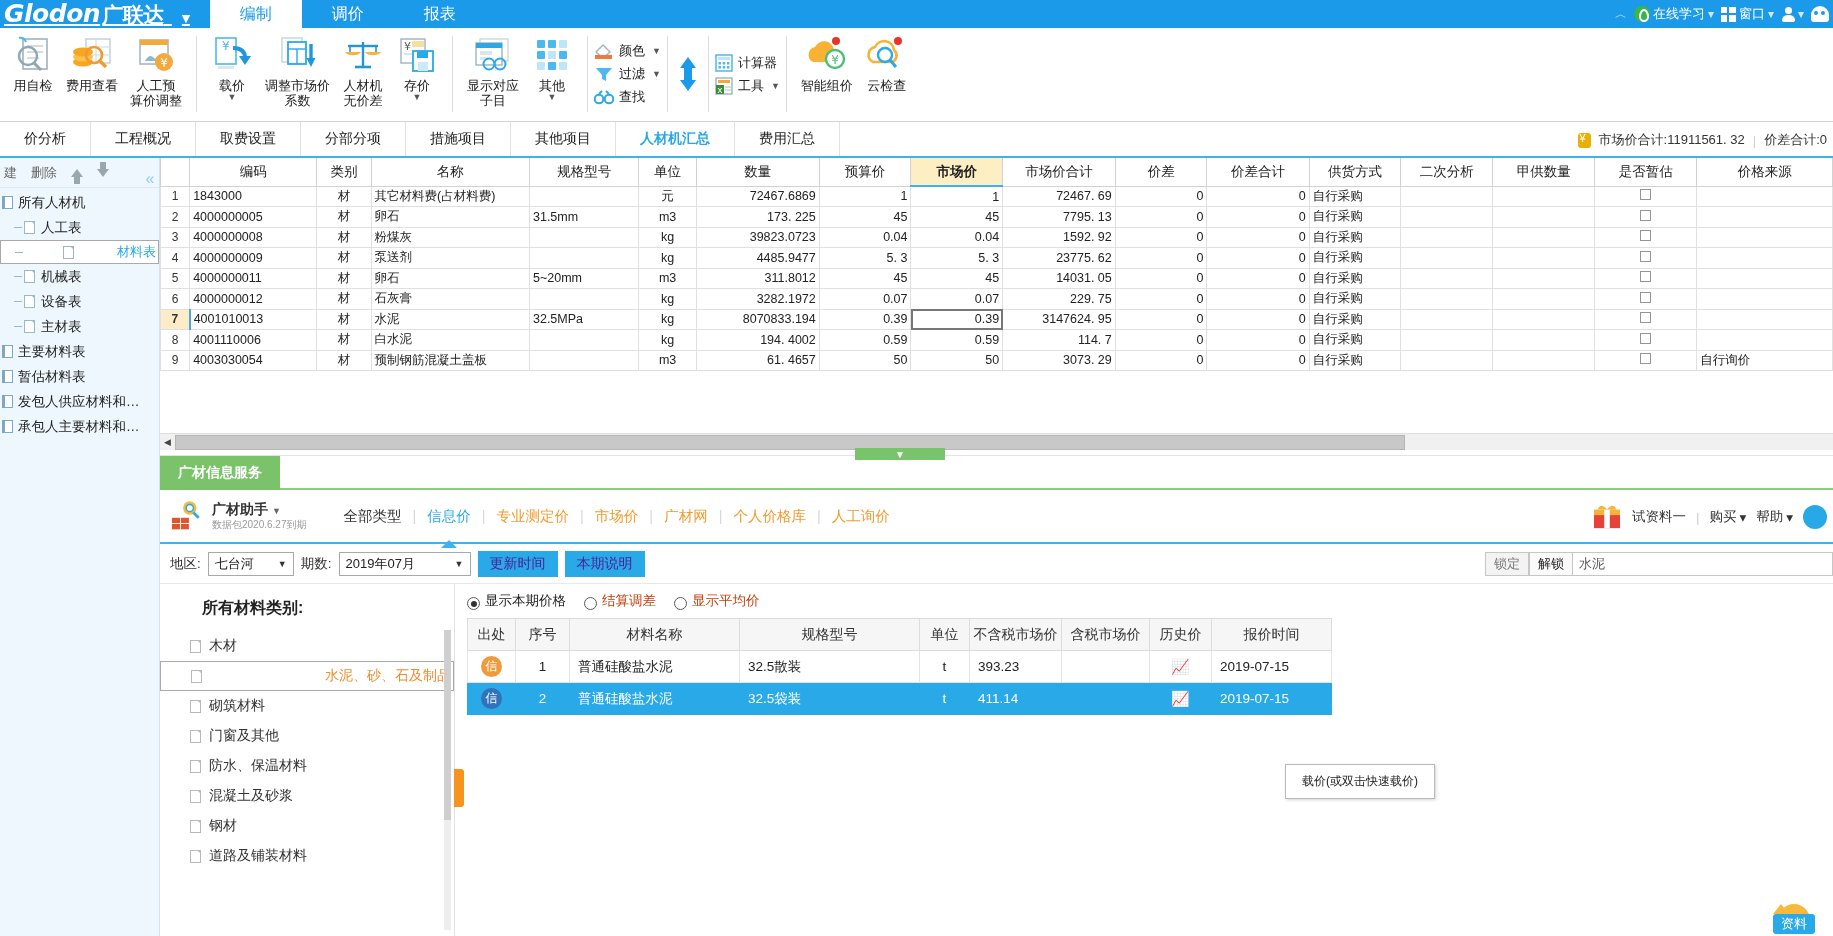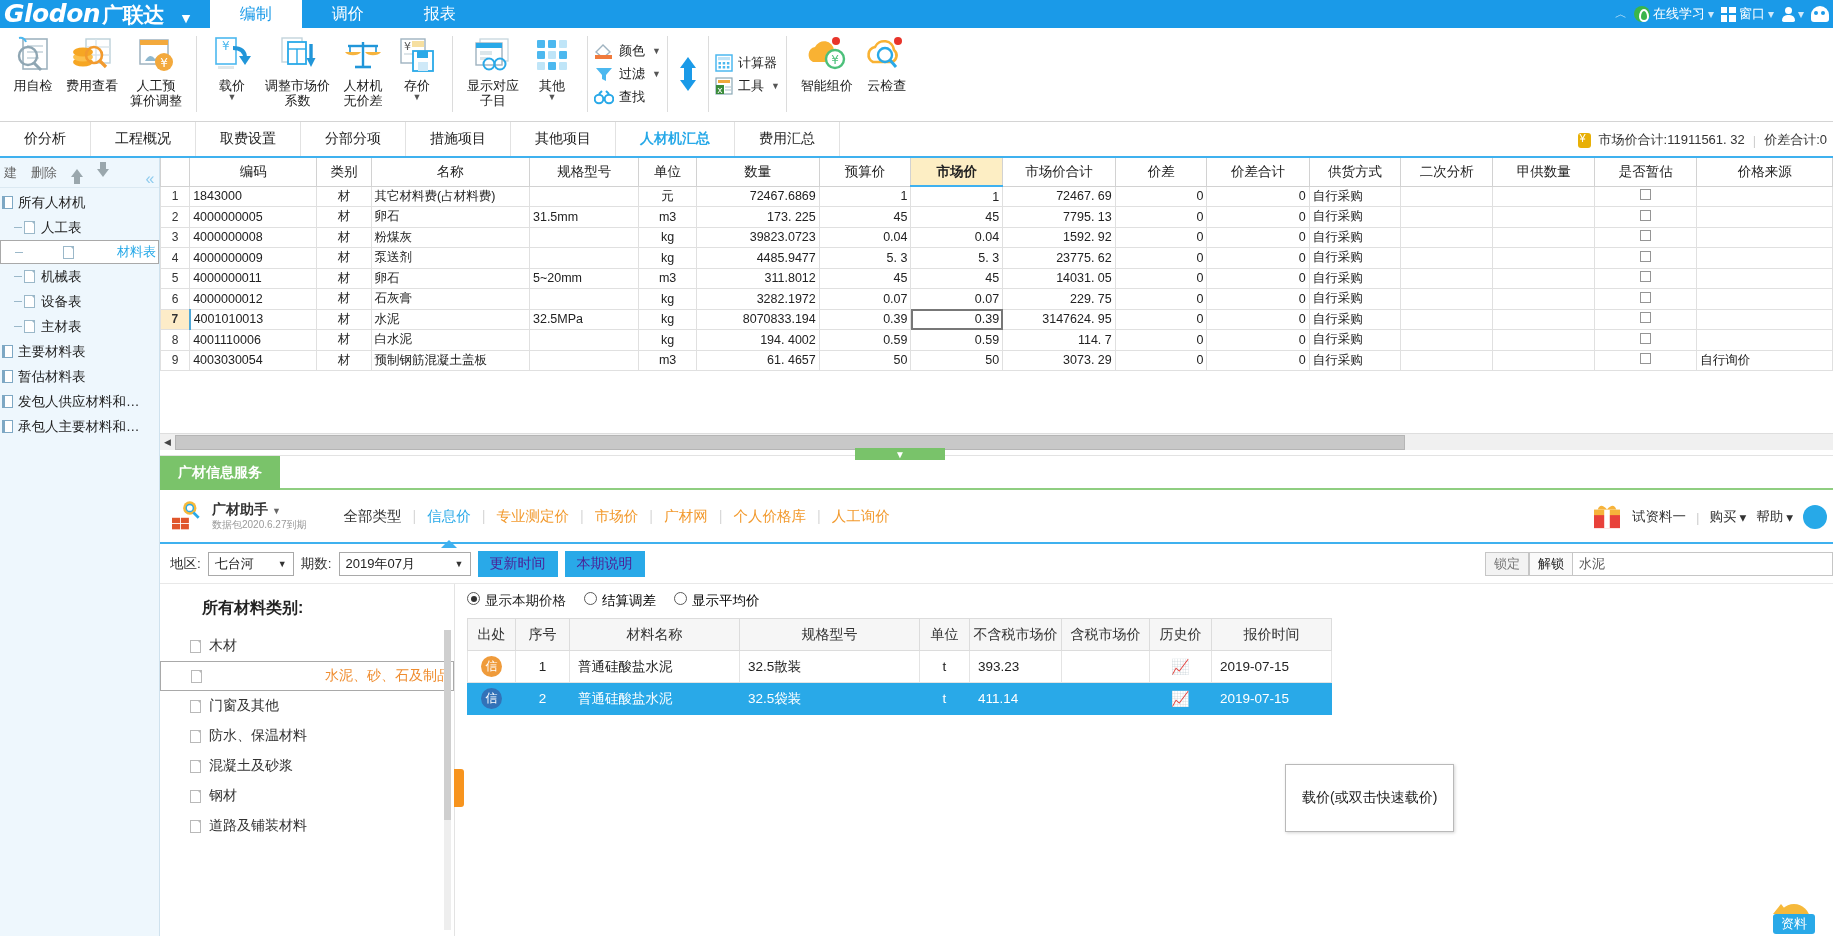--- a/index.html
+++ b/index.html
@@ -17,20 +17,21 @@
   
   .titlebar {
     position: absolute; left: 0; top: 0; width: 1833px; height: 28px;
     background: #1a9ae8;
     display: flex; align-items: center;
   }
   .logo {
     color: #fff; font-style: italic; font-weight: bold; font-size: 25px;
     letter-spacing: -0.5px; padding-left: 4px; white-space: nowrap;
     font-family: "DejaVu Sans", sans-serif;
+    text-decoration: underline;
   }
   .logo .cn { font-style: normal; font-weight: bold; font-size: 21px; margin-left: 2px; }
   .logo-caret { color:#fff; font-size: 11px; margin-left: 10px; }
   .tbtabs { display: flex; align-items: flex-end; height: 28px; margin-left: 20px; }
   .tbtab {
     color: #fff; font-size: 16px; padding: 3px 30px 4px 30px; height: 28px;
     line-height: 22px; cursor: pointer; white-space: nowrap;
   }
   .tbtab.active { background: #ffffff; color: #1a9ae8; }
   .tbright {
@@ -247,38 +248,38 @@
   .catitem .pg { width:11px;height:13px;background:#fff;border:1px solid #b9b9b9; position:relative; flex:none;}
   .catitem .pg::after { content:''; position:absolute; right:-1px;top:-1px;
     border-left:4px solid transparent; border-top:4px solid #b9b9b9; }
   .catscroll { position:absolute; right:3px; top:46px; width:7px; height:300px; background:#eeeeee; }
   .catscroll i { position:absolute; left:0; top:0; width:7px; height:190px; background:#cfcfcf; display:block;}
   .catdrag { position:absolute; right:-10px; top:185px; width:10px;height:38px; background:#f7941e;
     border-radius: 0 3px 3px 0; }
 
   .resultpanel { flex:1; position:relative; padding: 8px 0 0 12px; }
   .radios { display:flex; align-items:center; gap:18px; font-size:13.5px; margin-bottom:8px; }
-  .radios .rd { display:flex; align-items:flex-start; gap:5px; cursor:pointer; }
+  .radios .rd { display:flex; align-items:flex-end; gap:5px; cursor:pointer; }
   .rdc { width:13px;height:13px;border:1px solid #5a5a5a;border-radius:50%; display:inline-block;
     position:relative; background:#fff; }
   .rdc.on::after { content:''; position:absolute; left:2.5px; top:2.5px; width:6px;height:6px;
     border-radius:50%; background:#333; }
-  .rdl.orange { color:#000000; }
+  .rdl.orange { color:#c2410c; }
   table.res { border-collapse: collapse; table-layout: fixed; font-size:13.5px; }
   table.res th { height:32px; background:#f6f6f6; border:1px solid #dcdcdc; font-weight:normal;
     color:#333; font-size:14px; }
   table.res td { height:32px; border:1px solid #e4e4e4; padding: 0 8px; }
   table.res tr.selrow td { background:#29a9e8; color:#fff; border-color:#29a9e8; }
   .srcbadge { width:21px;height:21px;border-radius:50%; background:#ef9b3b; color:#fff;
     display:flex;align-items:center;justify-content:center; font-size:12px; margin: 0 auto; }
   .selrow .srcbadge { background:#3272b8; }
   .trendico { color:#2f86d6; font-size:15px; }
   .tooltip {
-    position:absolute; background:#fff; border:1px solid #b9b9b9; padding: 24px 16px;
-    font-size:14px; color:#222; box-shadow: 1px 1px 3px rgba(0,0,0,.17); white-space: nowrap;
+    position:absolute; background:#fff; border:1px solid #b9b9b9; padding: 8px 16px;
+    font-size:12px; color:#222; box-shadow: 1px 1px 3px rgba(0,0,0,.17); white-space: nowrap;
   }
   .bottomright-ico { position:absolute; right:6px; bottom:2px; width:66px;height:50px; }
 </style>
 </head>
 <body>
 
 <div id="app">
 
   <div class="titlebar">
     <div class="logo">
@@ -937,20 +938,24 @@
       <div class="catpanel">
         <div class="cattitle">所有材料类别:</div>
         <div id="cat-list">
             <div class="catitem">
               <span class="pg"></span>
               <span>木材</span>
             </div>
             <div class="catitem sel">
               <span class="pg"></span>
               <span>水泥、砂、石及制品</span>
+            </div>
+            <div class="catitem">
+              <span class="pg"></span>
+              <span>砌筑材料</span>
             </div>
             <div class="catitem">
               <span class="pg"></span>
               <span>门窗及其他</span>
             </div>
             <div class="catitem">
               <span class="pg"></span>
               <span>防水、保温材料</span>
             </div>
             <div class="catitem">

